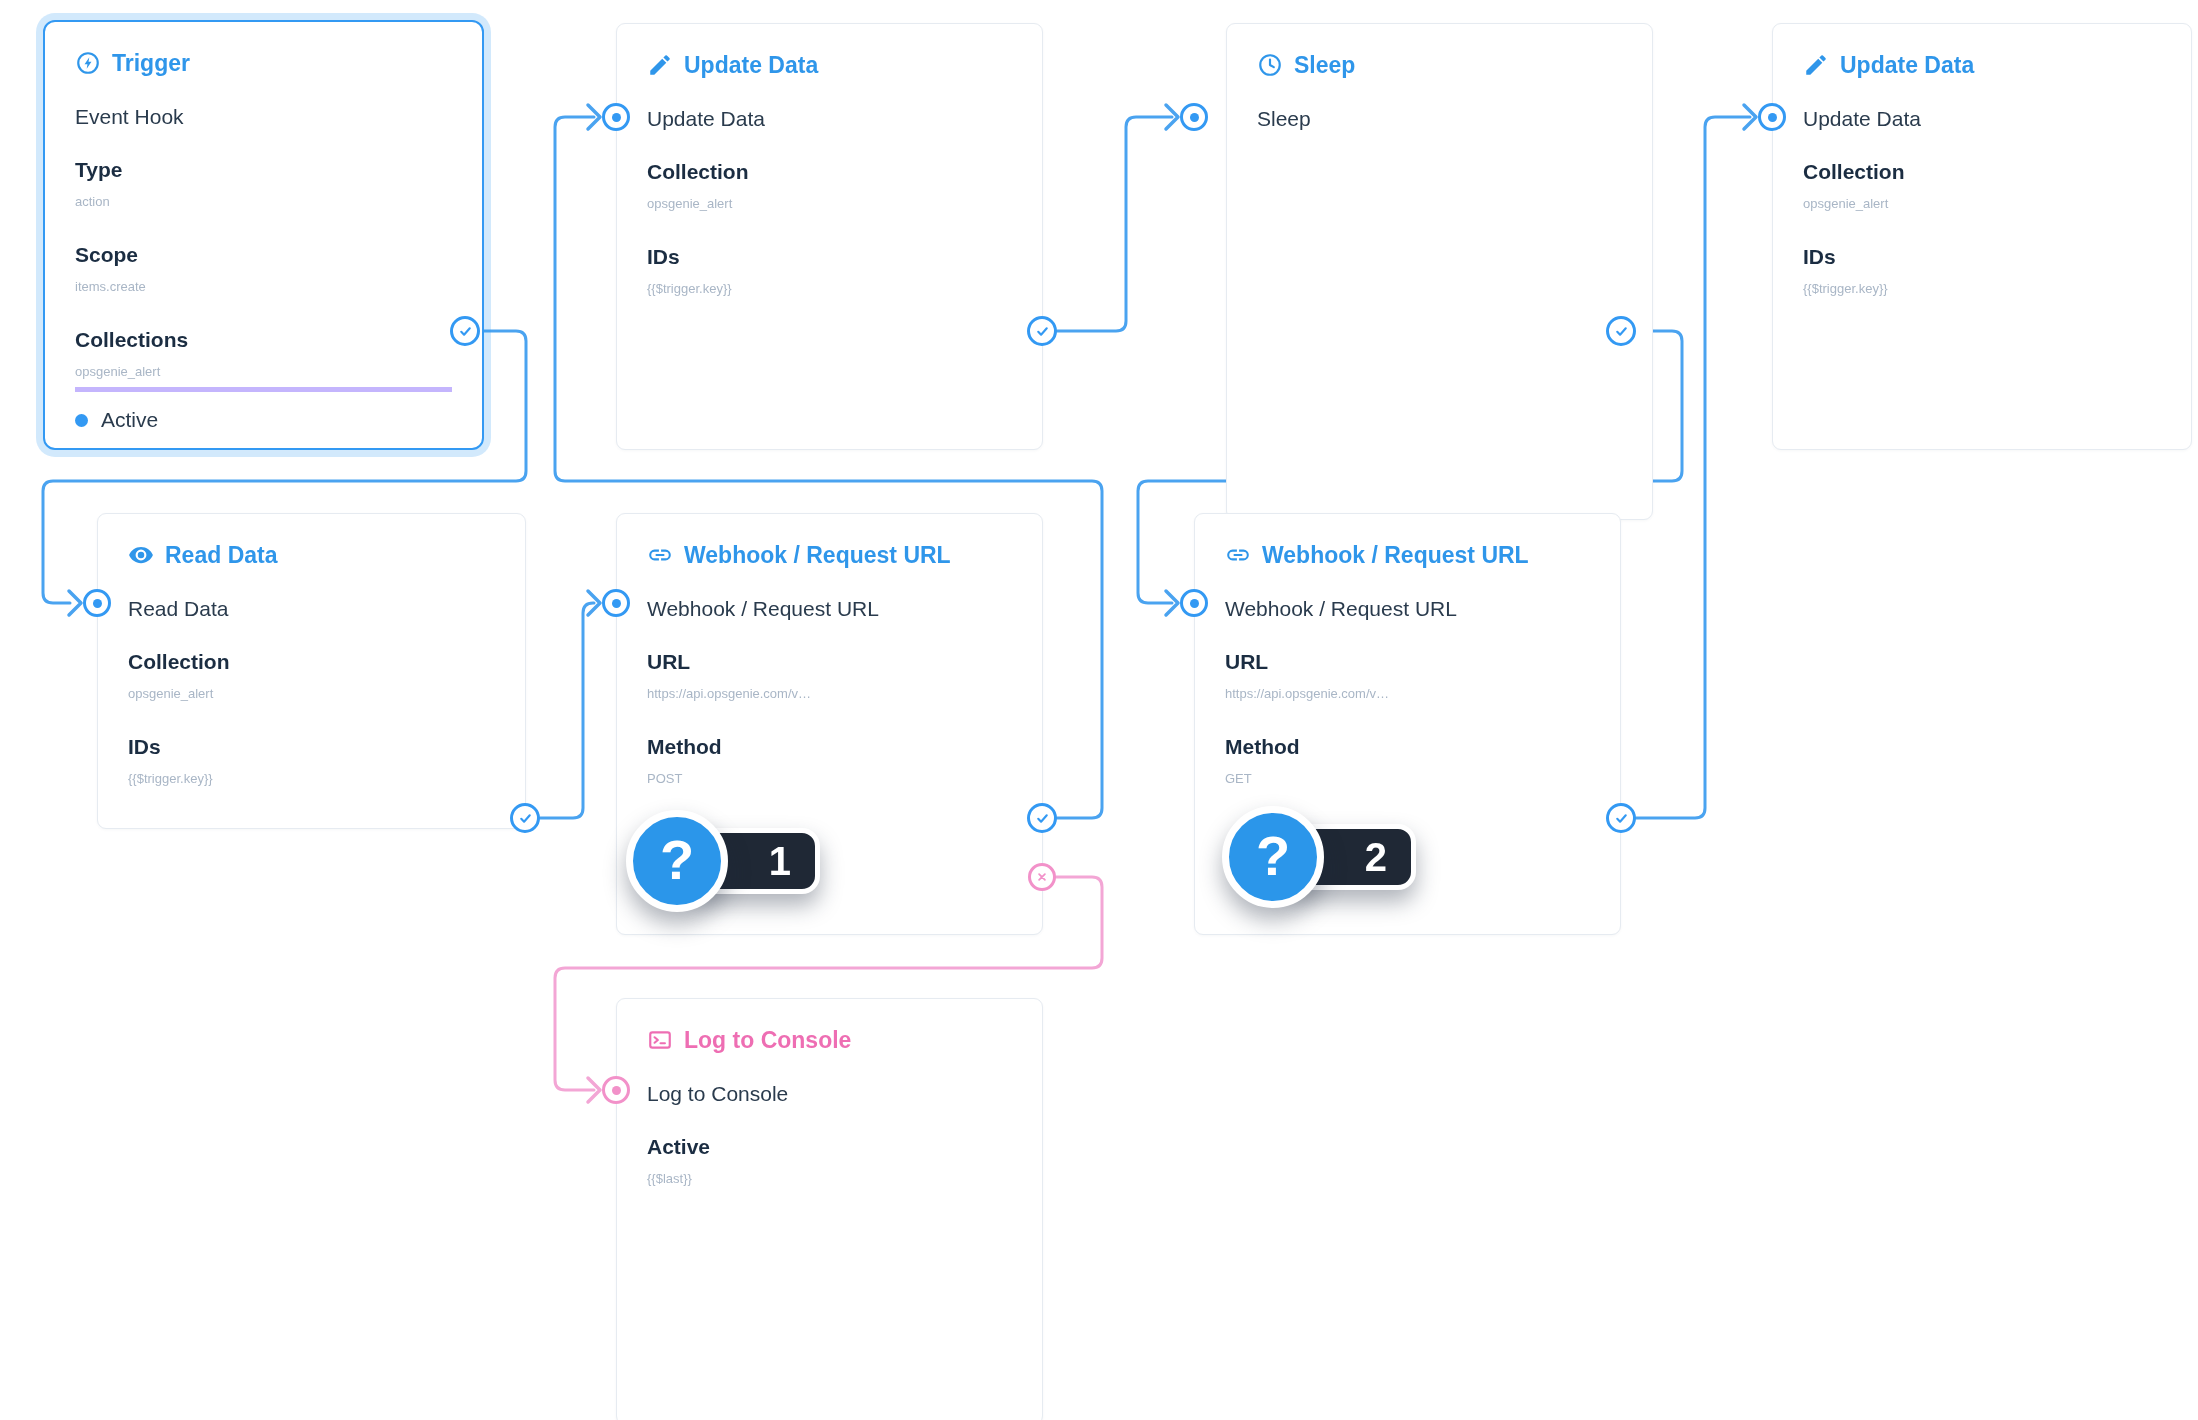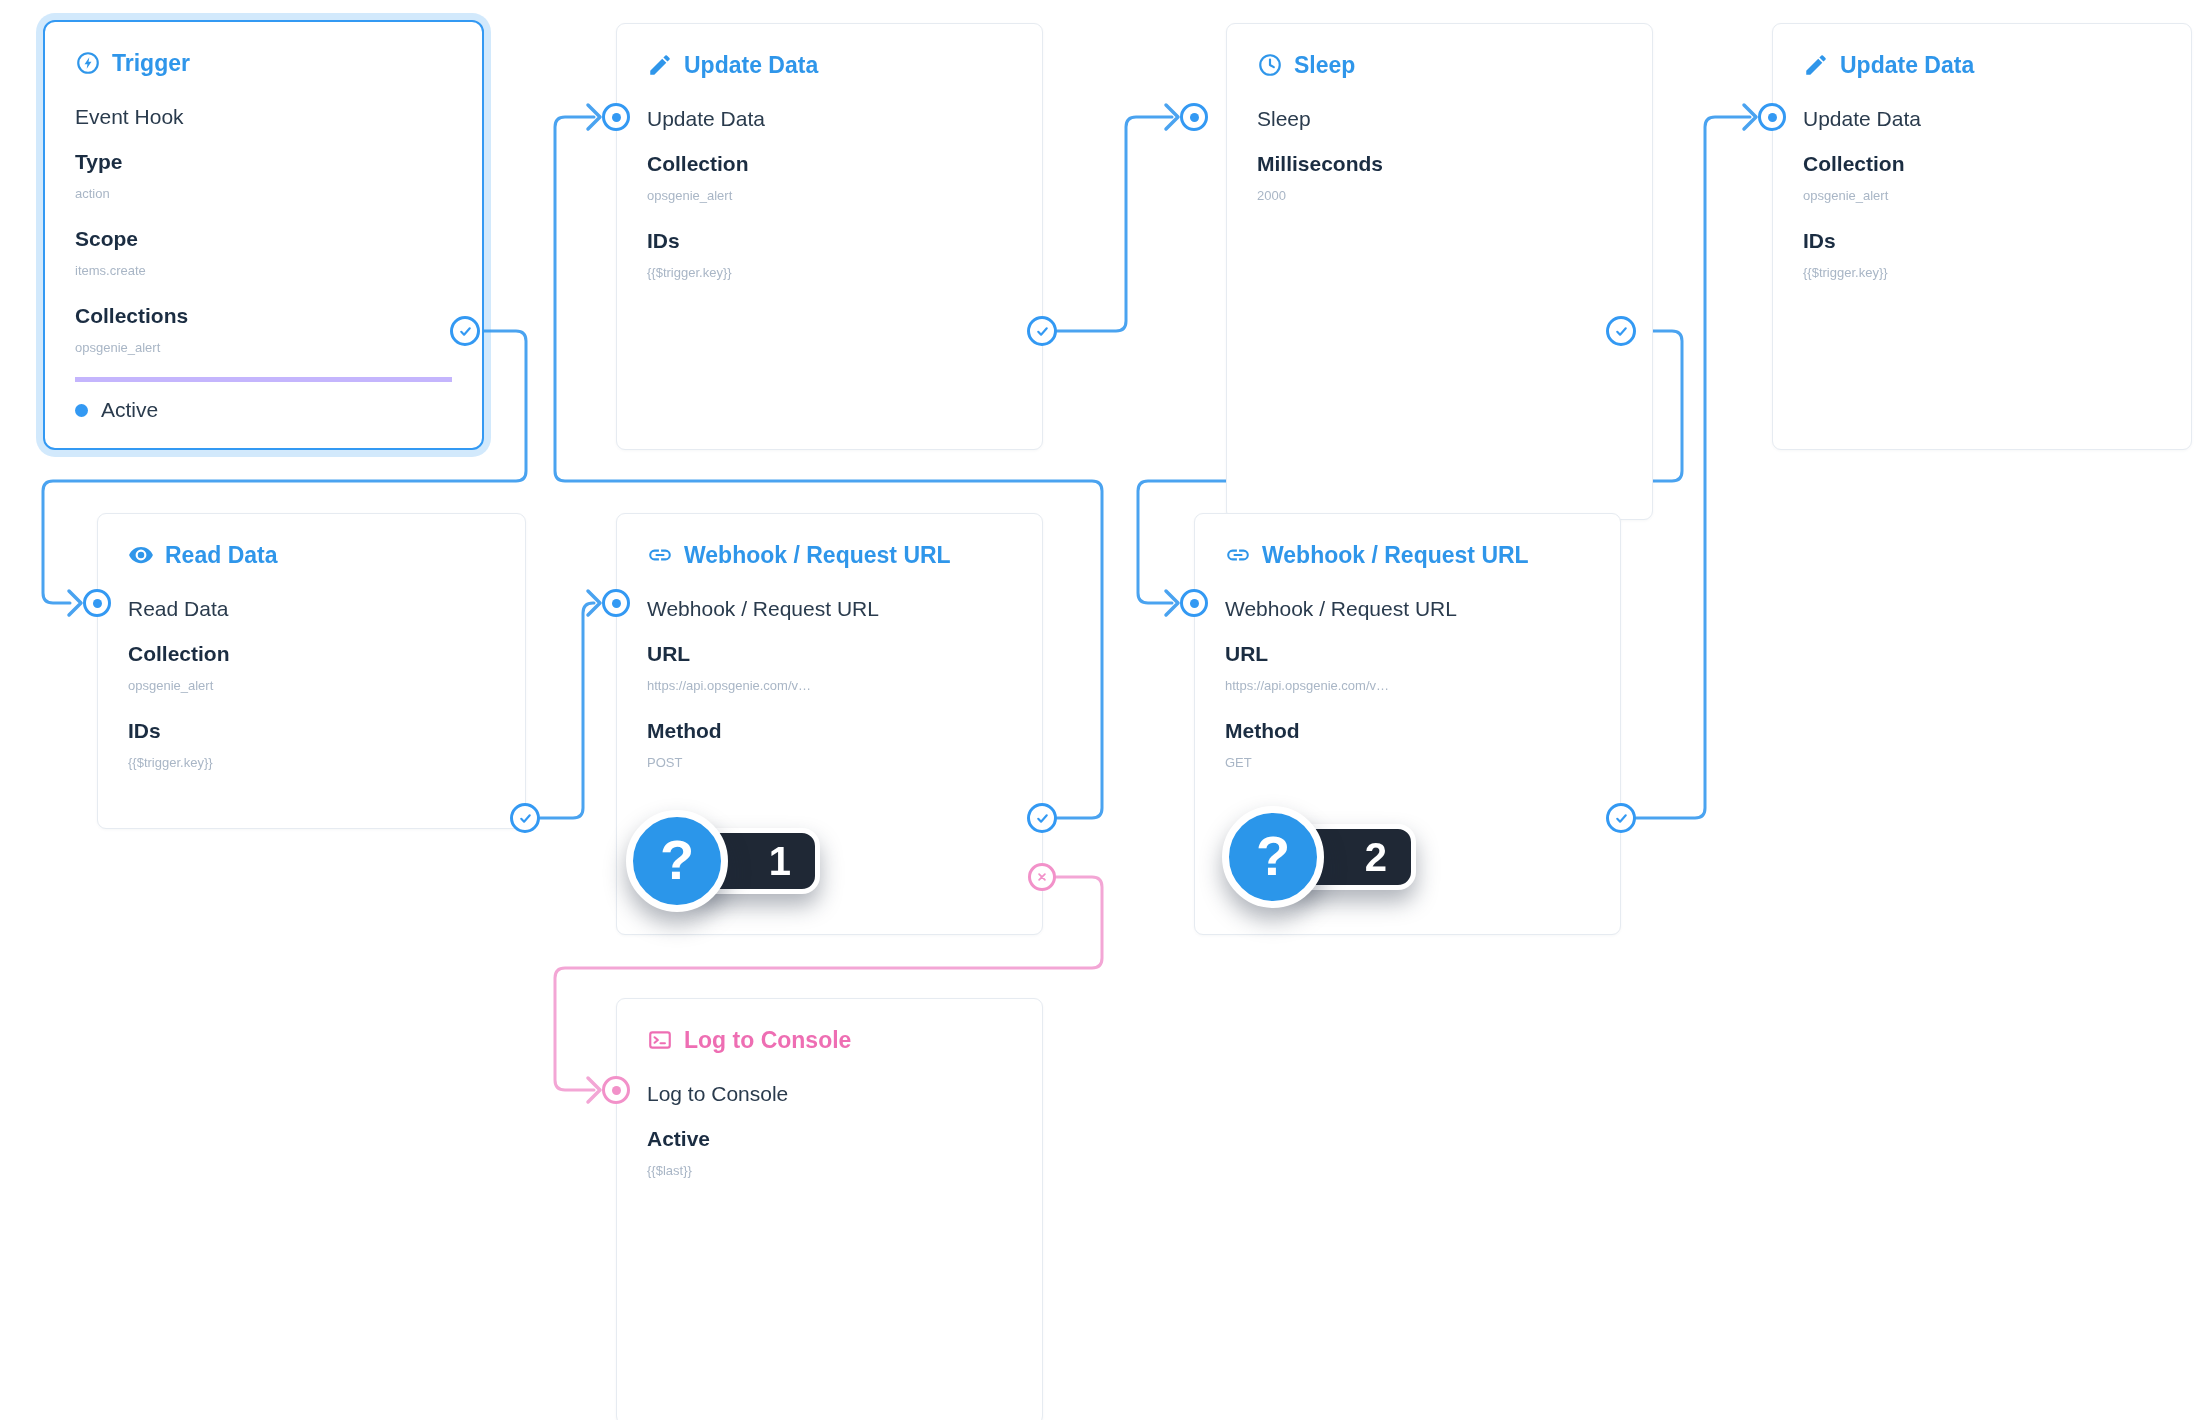--- a/index.html
+++ b/index.html
@@ -22,21 +22,21 @@
   }
   .card-header {
     display:flex; align-items:center; gap:11px;
     font-size:23px; font-weight:700; color:#2f96ea;
     line-height:30px; flex:0 0 auto;
   }
   .card-header.pink { color:#ee6eb3; }
   .hicon svg { width:26px; height:26px; display:block; }
 
   .op-name { font-size:21px; color:#2a3b4d; line-height:30px; margin-top:24px; }
-  .field { margin-top:15px; }
+  .field { margin-top:23px; }
   .field-label { font-size:21px; font-weight:700; color:#1b2d42; line-height:30px; }
   .field-value {
     font-family:Liberation Sans, sans-serif;
     font-size:13px; color:#a9b6c6; line-height:30px; margin-top:2px;
     white-space:nowrap; overflow:hidden;
   }
   .card-footer {
     margin-top:auto; border-top:5px solid #c4b5fd; padding-top:16px;
     display:flex; align-items:center; gap:13px;
     font-size:21px; color:#2a3b4d;
@@ -153,24 +153,20 @@
     <div class="card-header">
       <span class="hicon">
         <svg viewBox="0 0 24 24">
             <circle cx="12" cy="12" r="9" fill="none" stroke="currentColor" stroke-width="2"></circle>
             <path d="M12 7v5l3.5 2" fill="none" stroke="currentColor" stroke-width="2" stroke-linecap="round" stroke-linejoin="round"></path>
           </svg>
       </span>
       <span>Sleep</span>
     </div>
     <div class="op-name">Sleep</div>
-    <div class="field">
-      <div class="field-label">Milliseconds</div>
-      <div class="field-value">2000</div>
-    </div>
   </div>
 
   <div class="card" style="left:1772px;top:23px;width:420px;height:427px">
     <div class="card-header">
       <span class="hicon">
         <svg viewBox="0 0 24 24">
             <path d="M3 17.25V21h3.75L17.81 9.94l-3.75-3.75L3 17.25zM20.71 7.04a1 1 0 0 0 0-1.41l-2.34-2.34a1 1 0 0 0-1.41 0l-1.83 1.83 3.75 3.75 1.83-1.83z" fill="currentColor"></path>
           </svg>
       </span>
       <span>Update Data</span>

